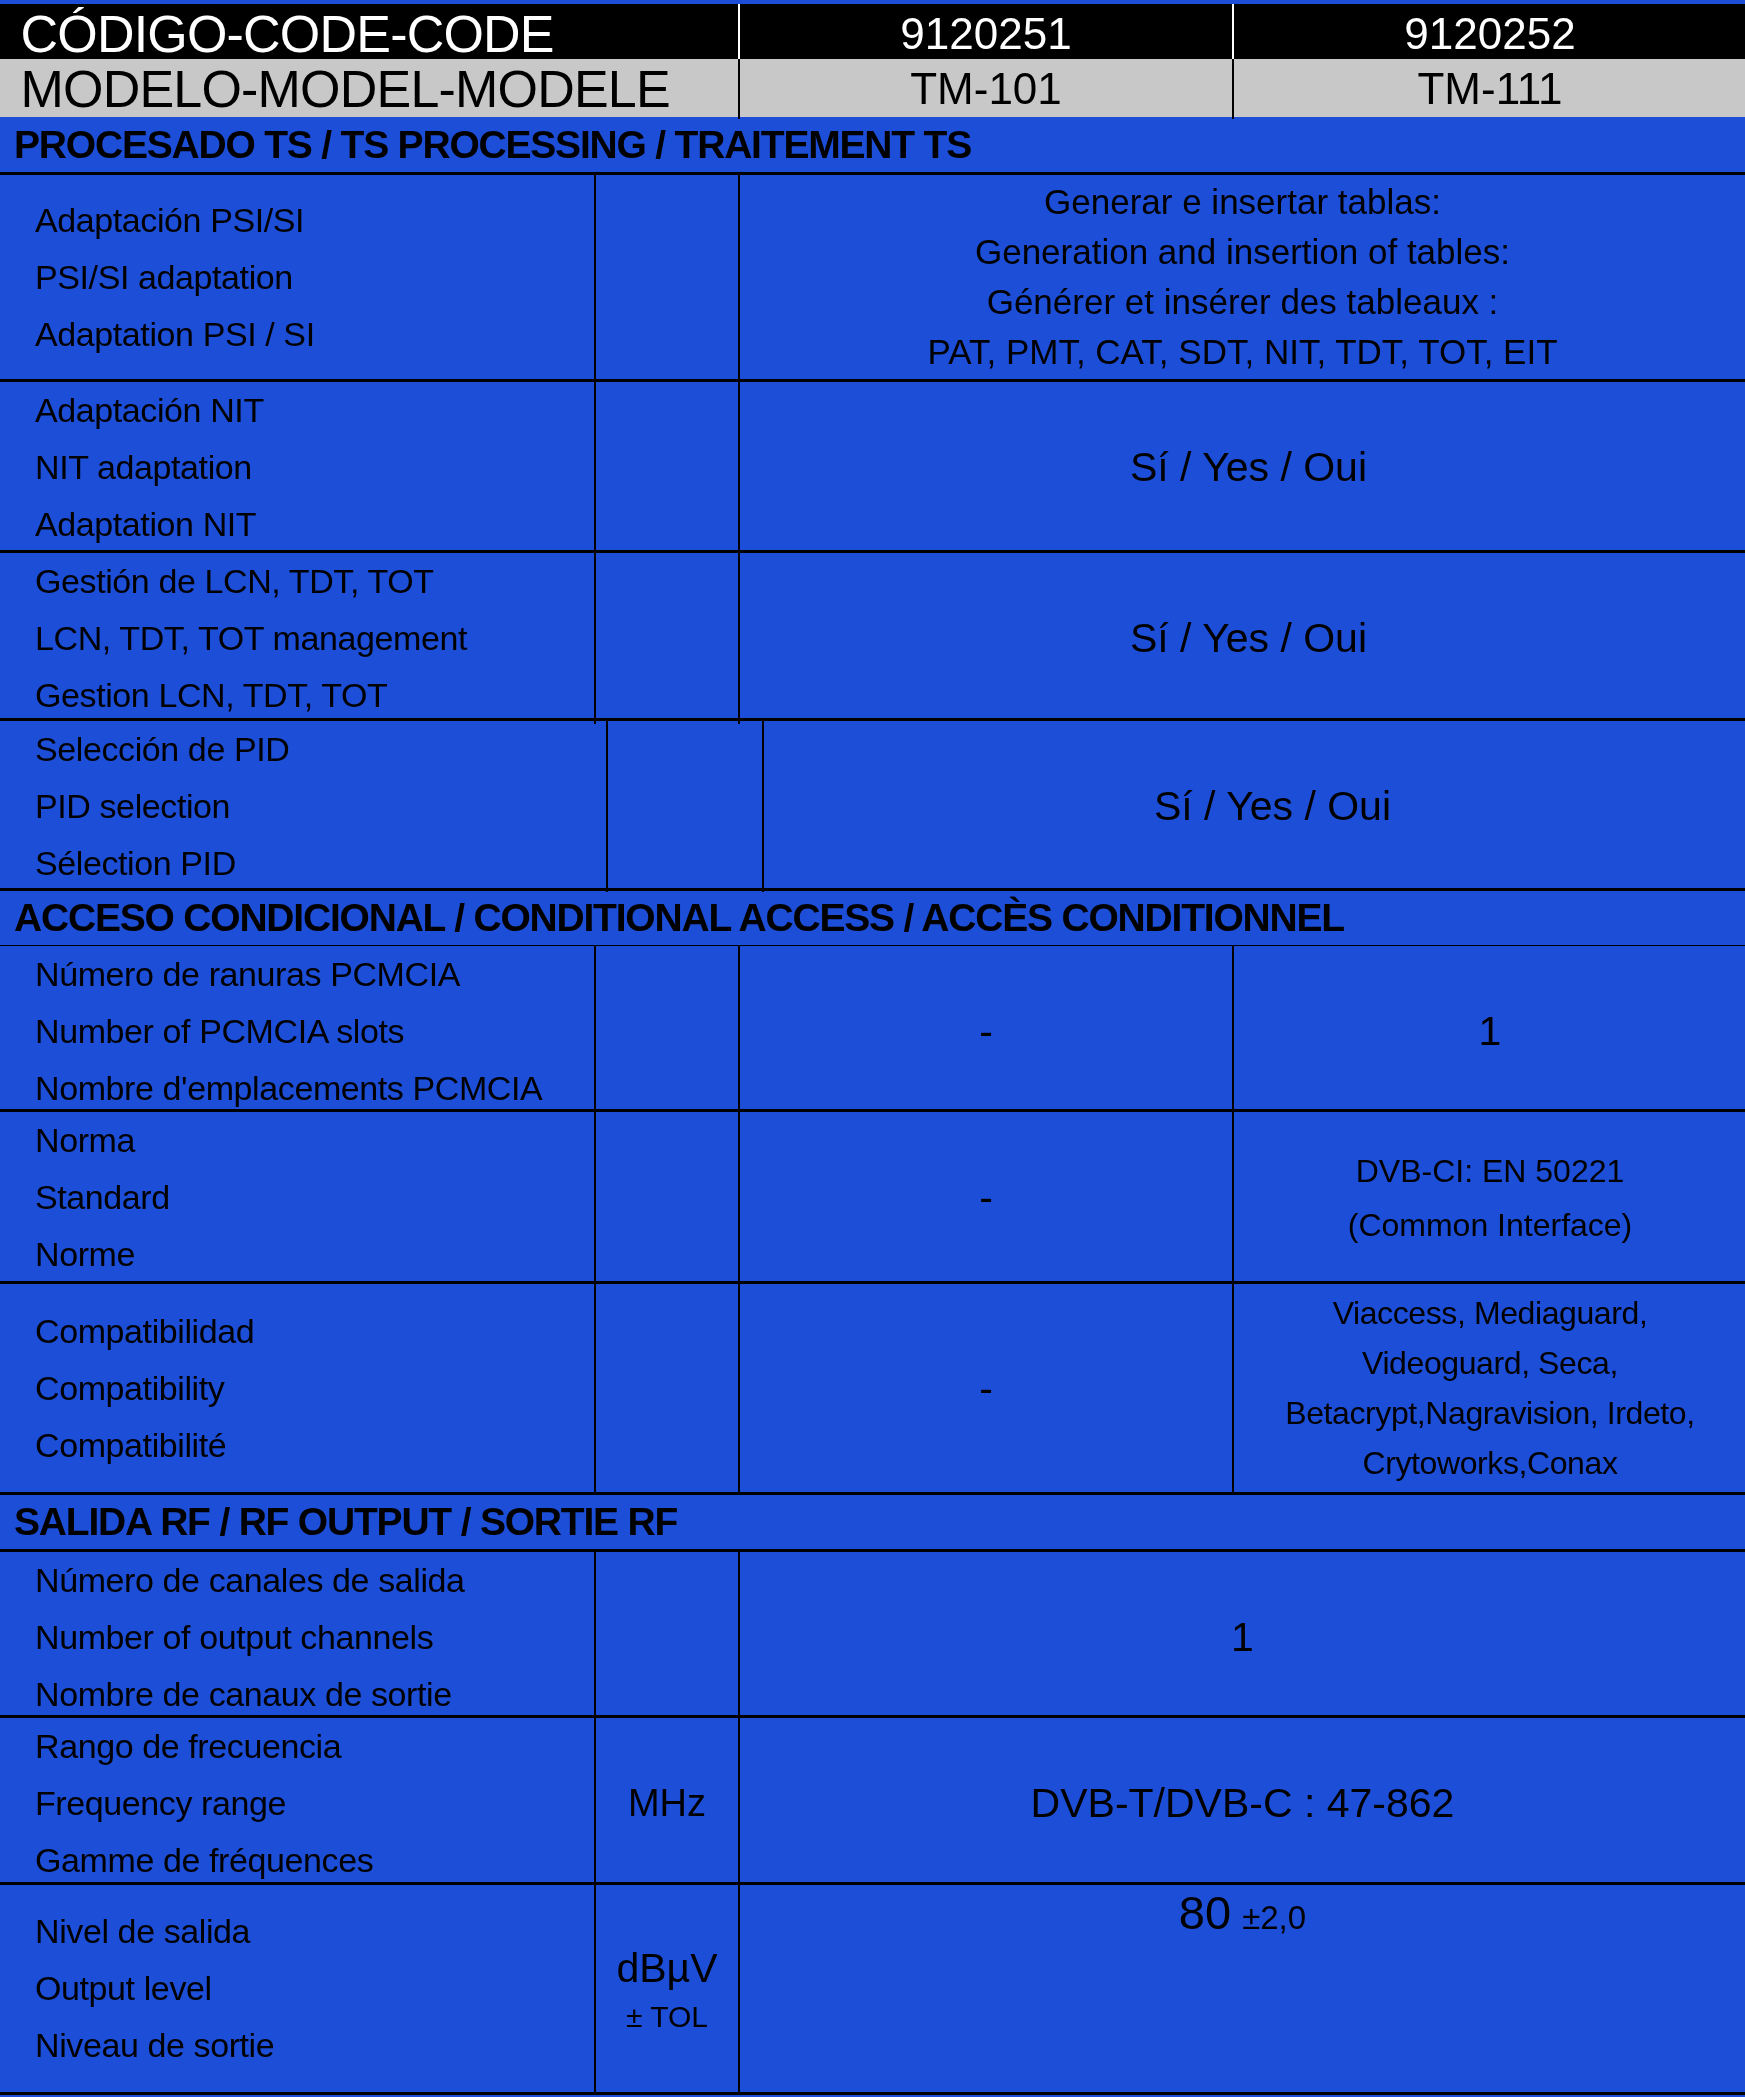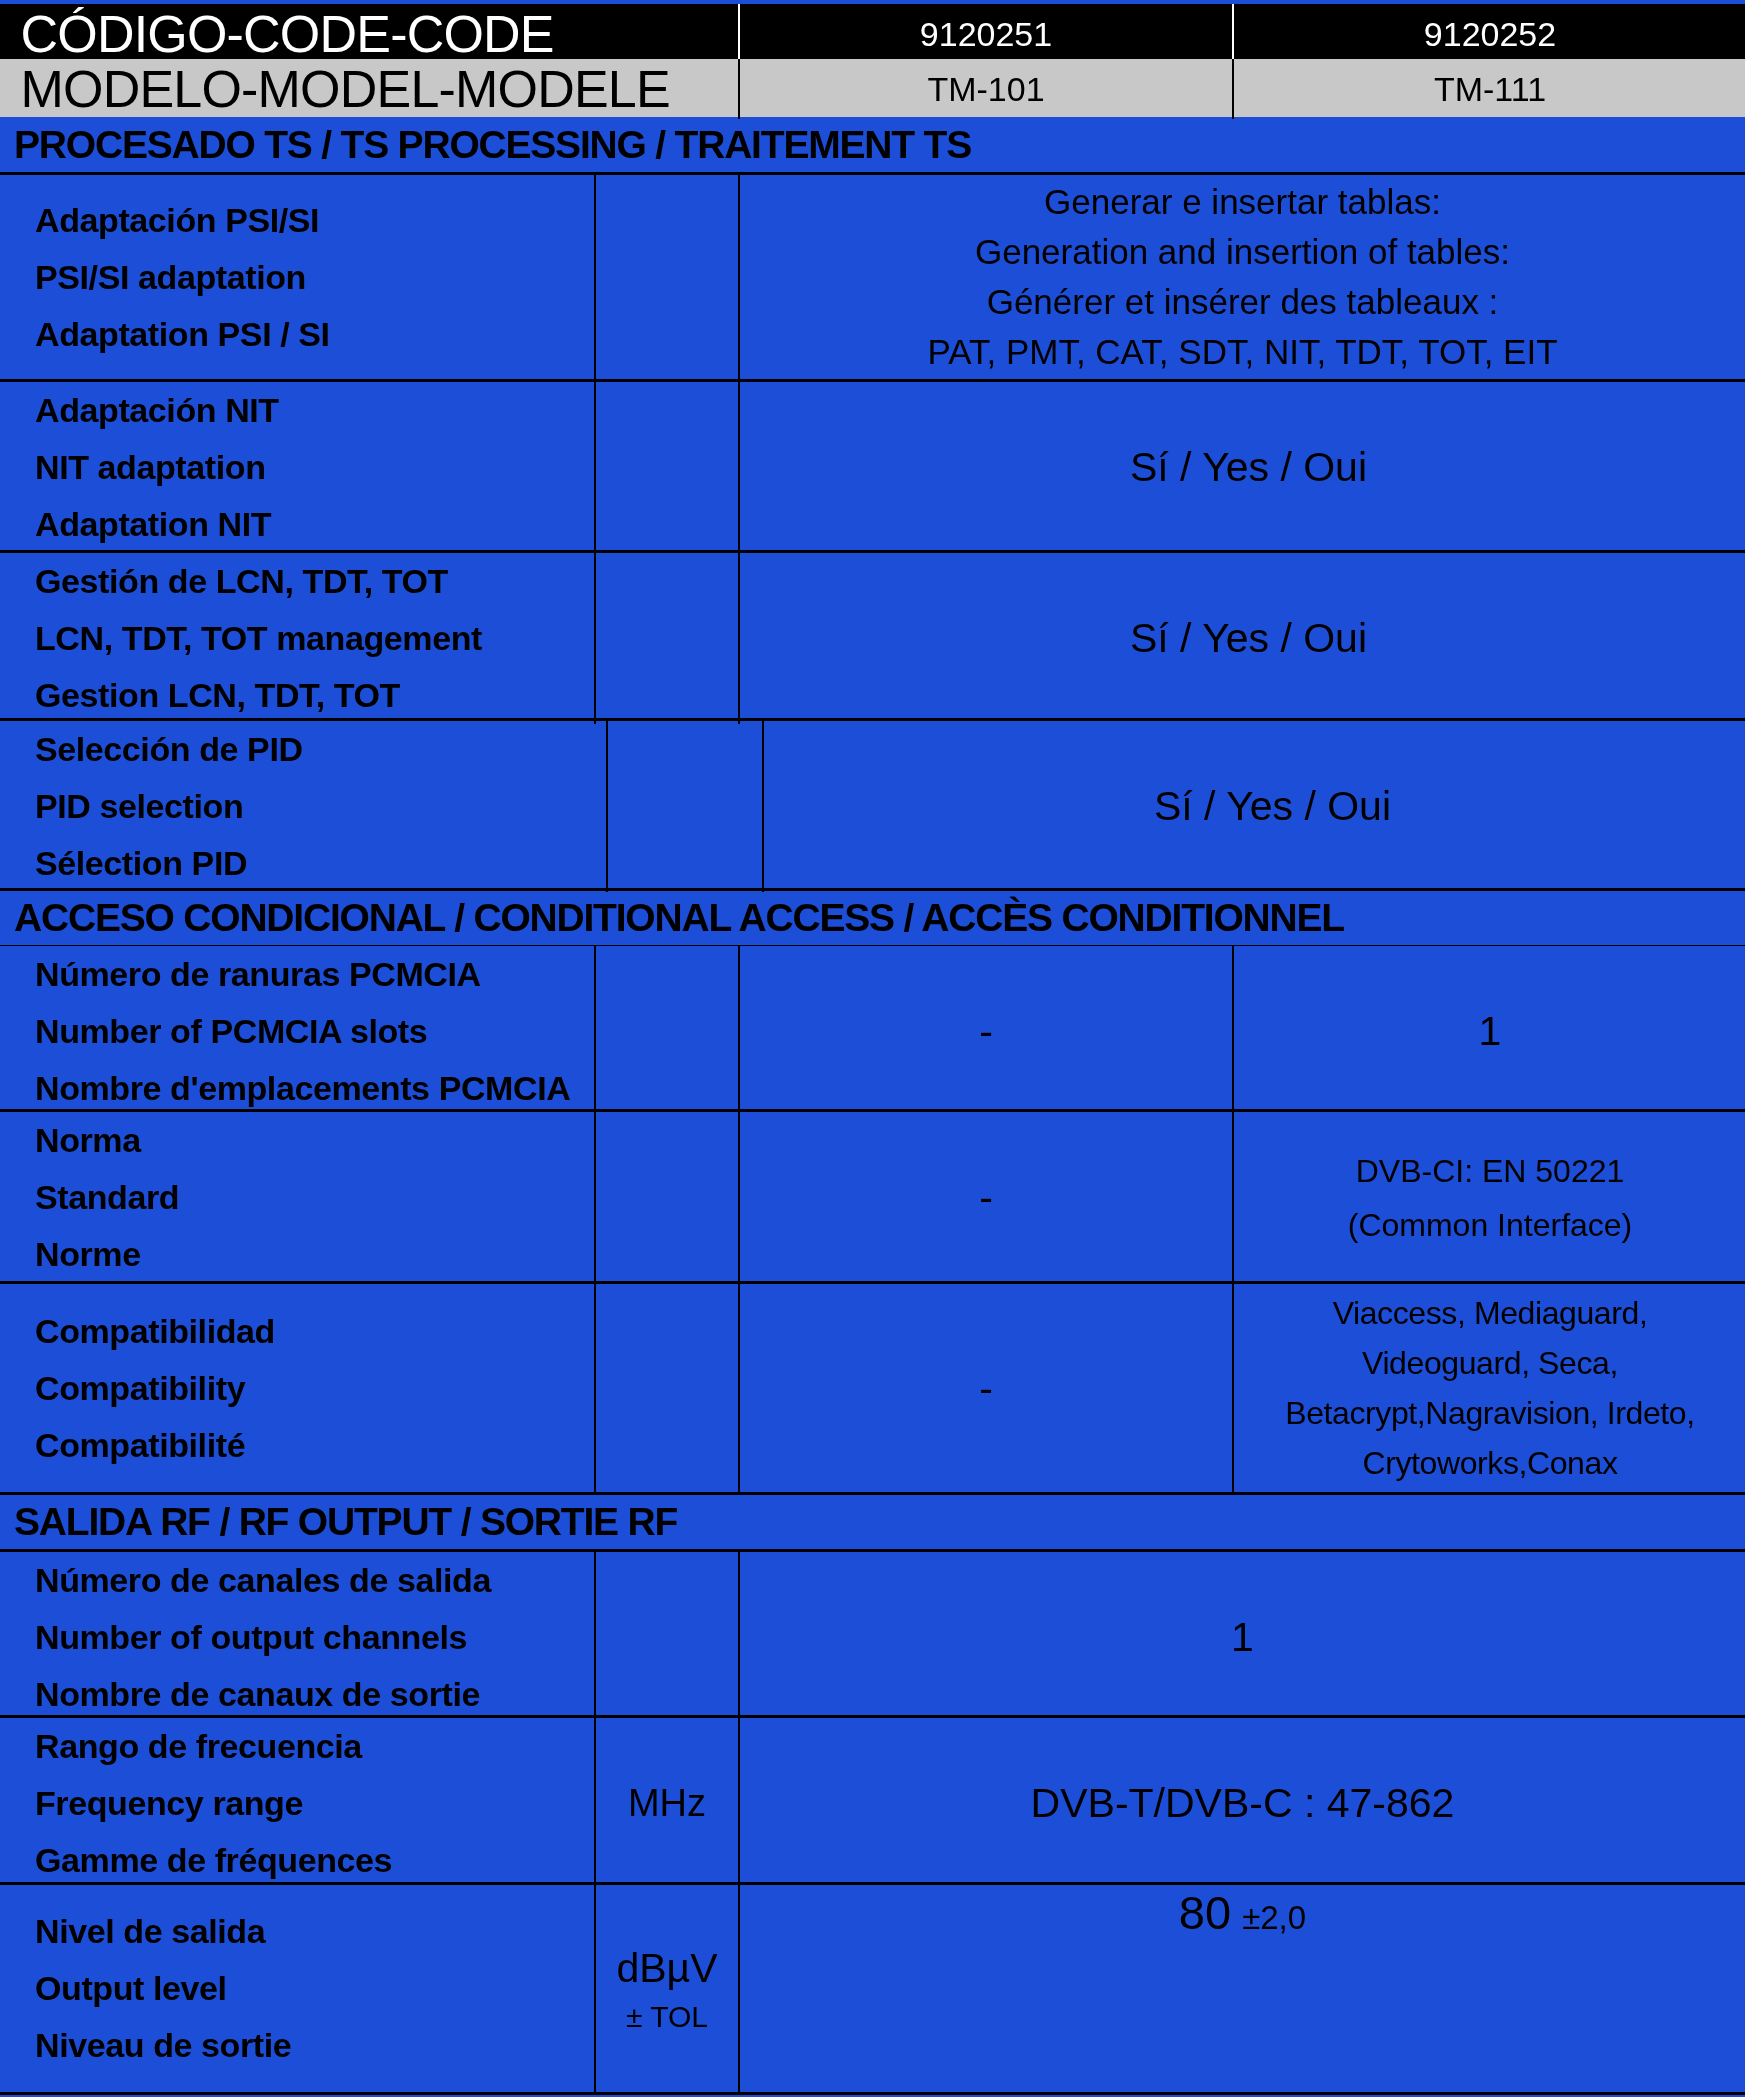--- a/index.html
+++ b/index.html
@@ -49,39 +49,39 @@
   }
   .hdr-label{
     justify-content:center;
     align-items:flex-start;
     padding-left:20.5px;
     font-size:52px;
     font-weight:300;
     letter-spacing:-0.8px;
     white-space:nowrap;
   }
-  .hdr-val{font-size:34px;font-weight:300;}
+  .hdr-val{font-size:44px;font-weight:300;}
   .vline-white{border-left:2.4px solid #ffffff;}
   .vline-black{border-left:2.4px solid #000000;}
 
   .sec-title{
     display:flex;
     align-items:center;
     padding-left:14px;
     font-weight:700;
     font-size:39px;
     letter-spacing:-1.2px;
     white-space:nowrap;
   }
 
   .lbl{
     align-items:flex-start;
     text-align:right;
     padding-left:35px;
-    font-weight:700;
+    font-weight:400;
     font-size:34px;
     line-height:57px;
     letter-spacing:-0.4px;
   }
   .unit{border-left:2.4px solid #000;font-weight:300;}
   .val{border-left:2.4px solid #000;font-weight:300;}
 
   .v-siyes{font-size:41px;padding-left:12px;}
   .v-lines4{font-size:35px;line-height:50px;}
   .v-one{font-size:41px;}

